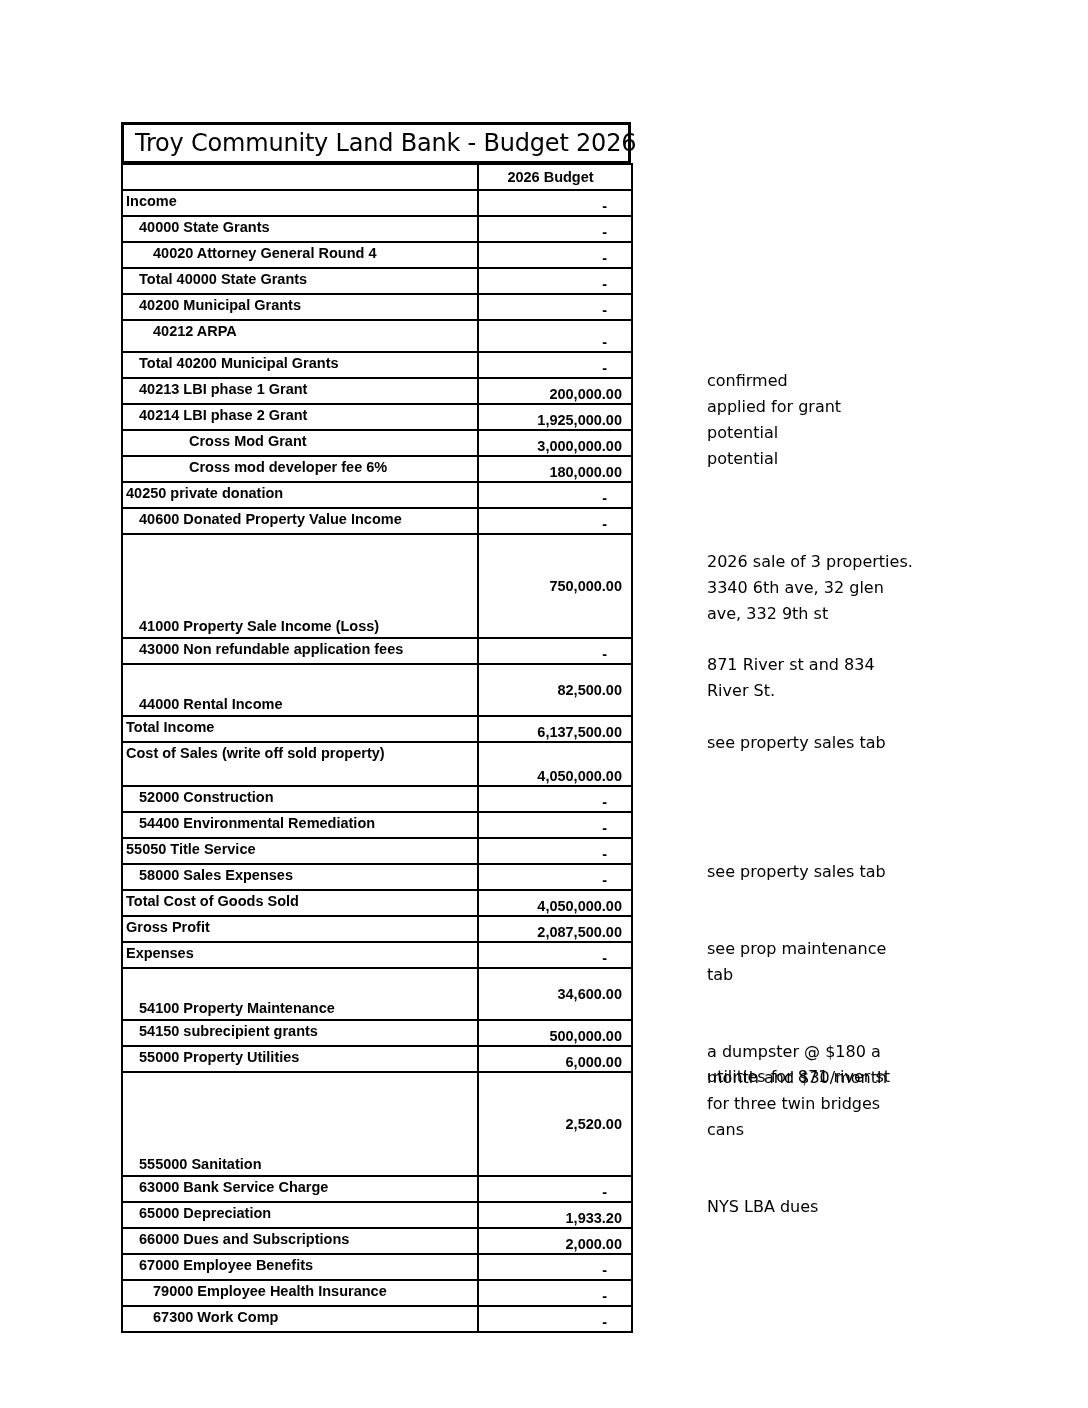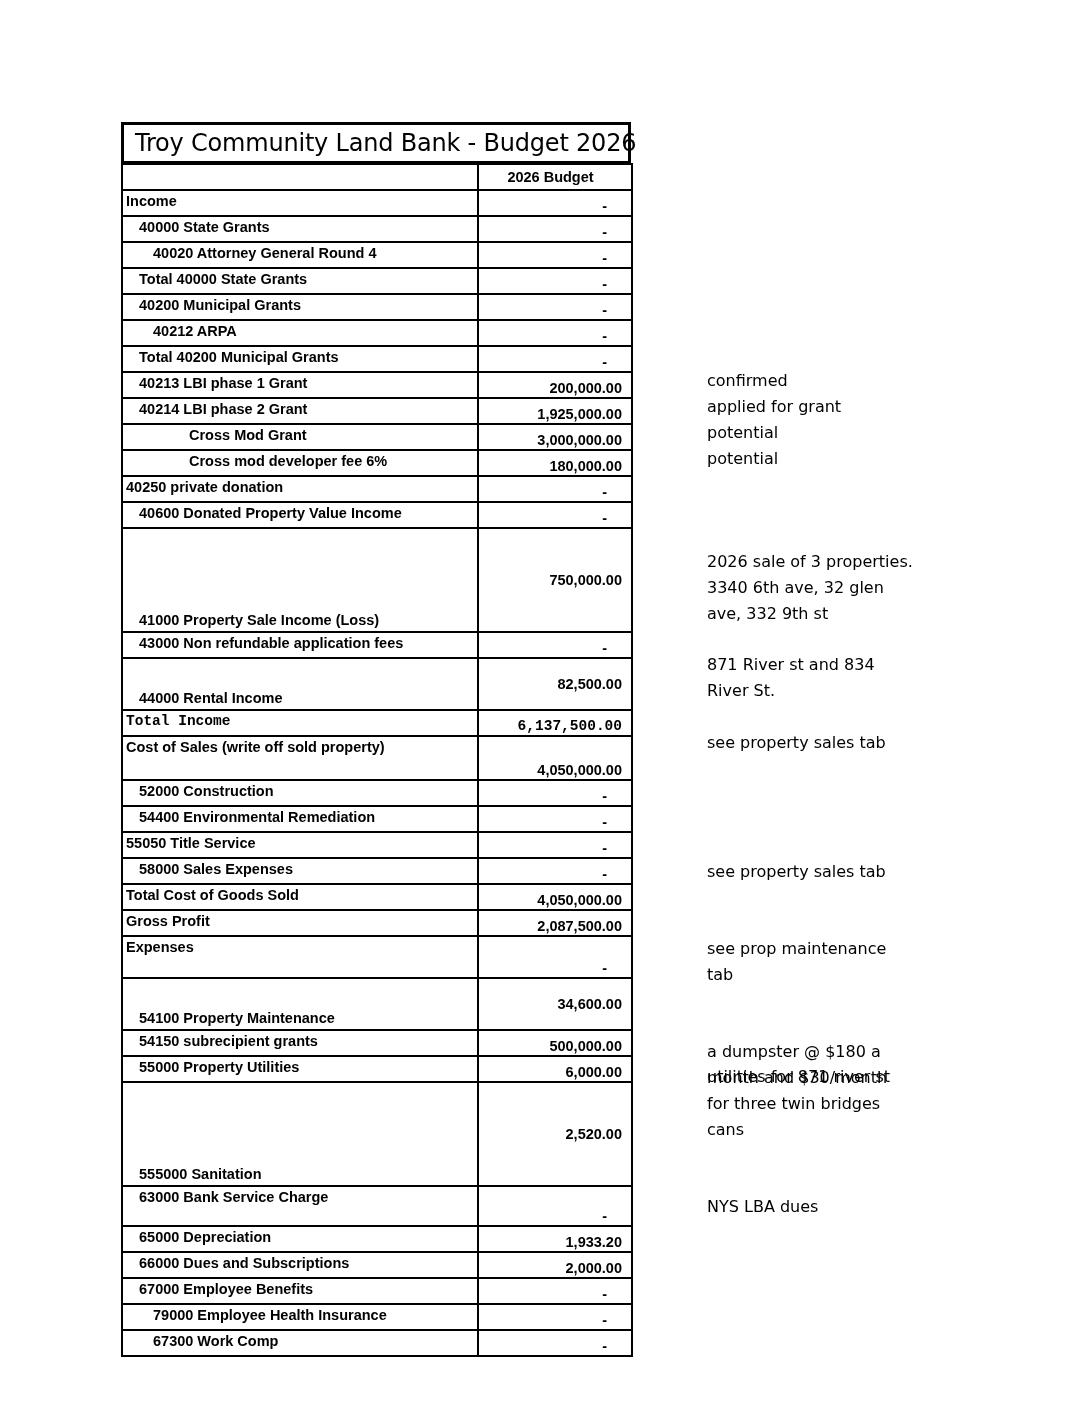--- a/index.html
+++ b/index.html
@@ -116,21 +116,21 @@
           <td class="value dash">-</td>
         </tr>
         <tr style="height: 26px;">
           <td class="label ind1" style="height: 26px;">Total 40000 State Grants</td>
           <td class="value dash">-</td>
         </tr>
         <tr style="height: 26px;">
           <td class="label ind1" style="height: 26px;">40200 Municipal Grants</td>
           <td class="value dash">-</td>
         </tr>
-        <tr style="height: 26px;">
+        <tr style="height: 32px;">
           <td class="label ind2" style="height: 26px;">40212 ARPA</td>
           <td class="value dash">-</td>
         </tr>
         <tr style="height: 26px;">
           <td class="label ind1" style="height: 26px;">Total 40200 Municipal Grants</td>
           <td class="value dash">-</td>
         </tr>
         <tr style="height: 26px;">
           <td class="label ind1" style="height: 26px;">40213 LBI phase 1 Grant</td>
           <td class="value">200,000.00</td>
@@ -160,21 +160,21 @@
           <td class="value">750,000.00</td>
         </tr>
         <tr style="height: 26px;">
           <td class="label ind1" style="height: 26px;">43000 Non refundable application fees</td>
           <td class="value dash">-</td>
         </tr>
         <tr class="tall" style="height: 52px;">
           <td class="label ind1" style="height: 52px;">44000 Rental Income</td>
           <td class="value">82,500.00</td>
         </tr>
-        <tr style="height: 26px; font-family: Liberation Mono, monospace;">
+        <tr style="height: 26px;">
           <td class="label ind0" style="height: 26px;">Total Income</td>
           <td class="value">6,137,500.00</td>
         </tr>
         <tr style="height: 26px;">
           <td class="label ind0" style="height: 44px; margin-top: 36px;">Cost of Sales (write off sold property)</td>
           <td class="value">4,050,000.00</td>
         </tr>
         <tr style="height: 26px;">
           <td class="label ind1" style="height: 26px;">52000 Construction</td>
           <td class="value dash">-</td>
@@ -192,42 +192,42 @@
           <td class="value dash">-</td>
         </tr>
         <tr style="height: 26px;">
           <td class="label ind0" style="height: 26px;">Total Cost of Goods Sold</td>
           <td class="value">4,050,000.00</td>
         </tr>
         <tr style="height: 26px;">
           <td class="label ind0" style="height: 26px;">Gross Profit</td>
           <td class="value">2,087,500.00</td>
         </tr>
-        <tr style="height: 42px;">
+        <tr style="height: 26px;">
           <td class="label ind0" style="height: 26px;">Expenses</td>
           <td class="value dash">-</td>
         </tr>
         <tr class="tall" style="height: 52px;">
           <td class="label ind1" style="height: 52px;">54100 Property Maintenance</td>
           <td class="value">34,600.00</td>
         </tr>
         <tr style="height: 26px;">
           <td class="label ind1" style="height: 24px;">54150 subrecipient grants</td>
           <td class="value">500,000.00</td>
         </tr>
         <tr style="height: 26px;">
           <td class="label ind1" style="height: 26px; margin-top: 28px;">55000 Property Utilities</td>
           <td class="value">6,000.00</td>
         </tr>
         <tr class="tall" style="height: 104px;">
           <td class="label ind1" style="height: 104px;">555000 Sanitation</td>
           <td class="value">2,520.00</td>
         </tr>
         <tr style="height: 26px;">
-          <td class="label ind1" style="height: 40px;">63000 Bank Service Charge</td>
+          <td class="label ind1" style="height: 26px;">63000 Bank Service Charge</td>
           <td class="value dash">-</td>
         </tr>
         <tr style="height: 26px;">
           <td class="label ind1" style="height: 26px;">65000 Depreciation</td>
           <td class="value">1,933.20</td>
         </tr>
         <tr style="height: 26px;">
           <td class="label ind1" style="height: 26px;">66000 Dues and Subscriptions</td>
           <td class="value">2,000.00</td>
         </tr>

